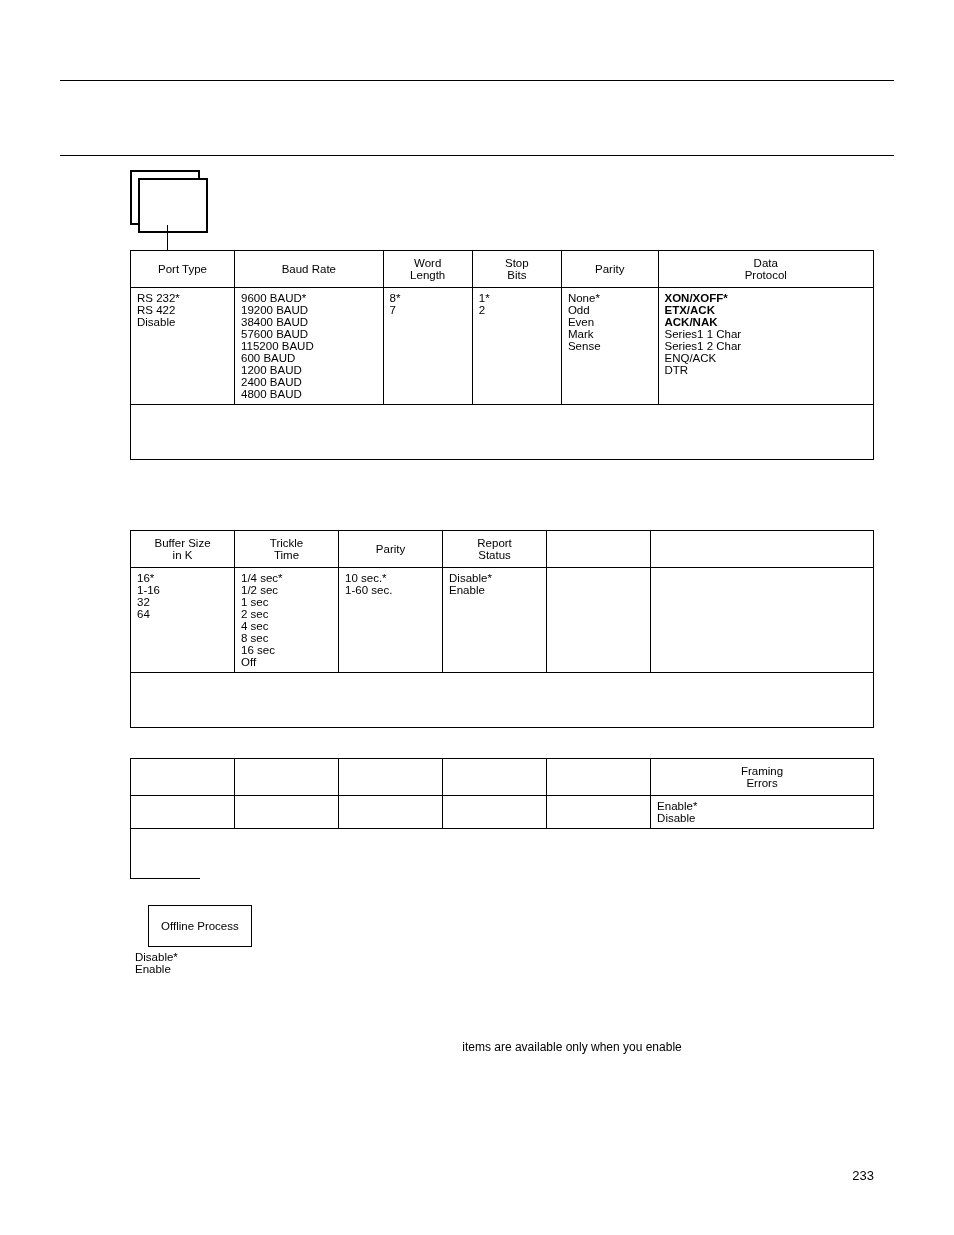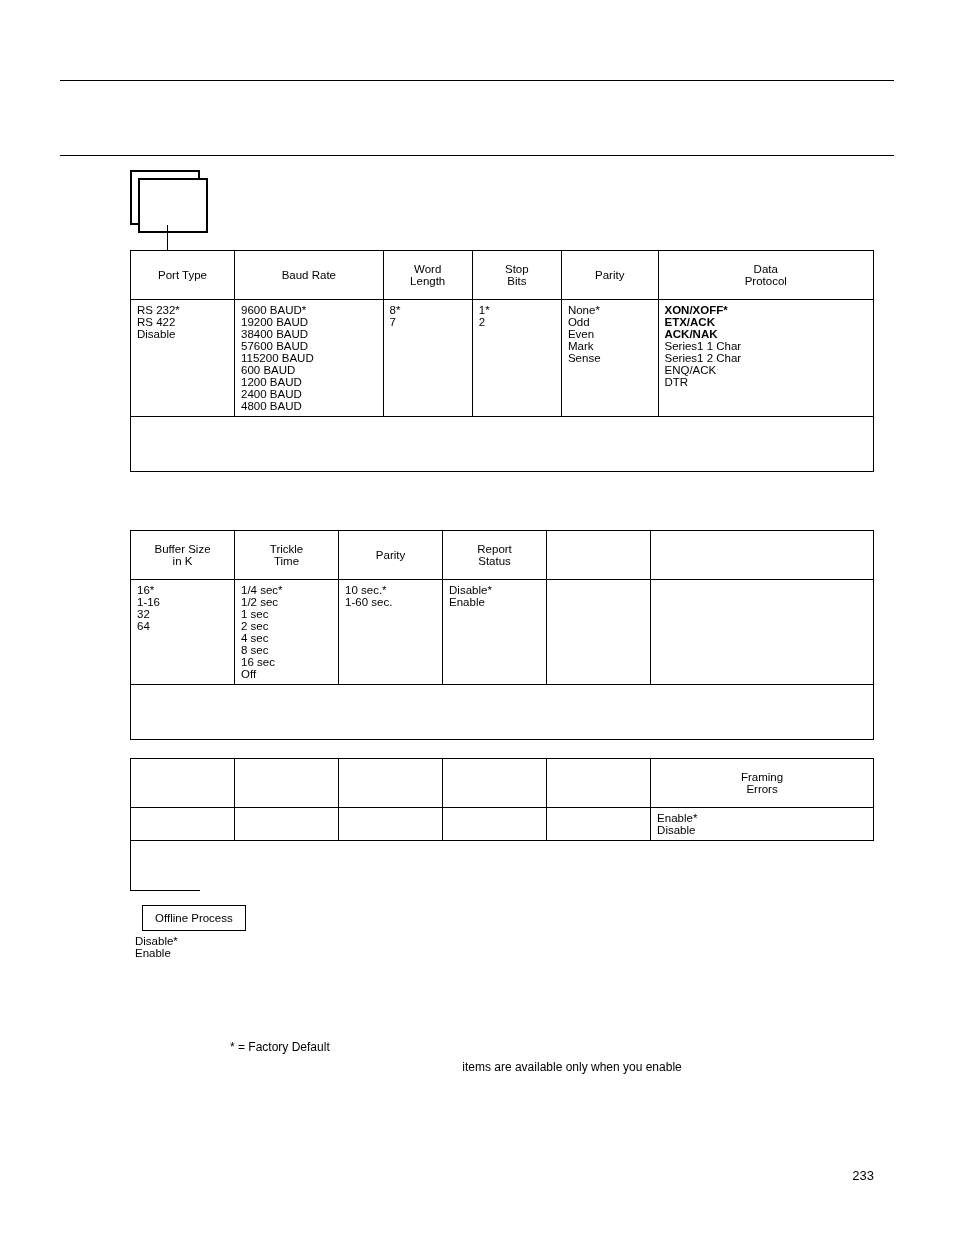--- a/index.html
+++ b/index.html
@@ -55,21 +55,21 @@
 
     
     .data-table {
       width: 100%;
       border-collapse: collapse;
       table-layout: fixed;
     }
 
     .data-table th {
       border: 1px solid #000;
-      padding: 12px 6px;
+      padding: 6px 6px;
       font-weight: normal;
       font-size: 11.5px;
       text-align: center;
       vertical-align: middle;
       background: #fff;
     }
 
     .data-table td {
       border: 1px solid #000;
       padding: 4px 6px;
@@ -219,33 +219,30 @@
           </tr>
         </tbody>
       </table>
 
       <div style="position: absolute; bottom: -50px; left: 0; width: 1px; height: 50px; background: #000;"></div>
       <div style="position: absolute; bottom: -50px; left: 0; width: 70px; height: 1px; background: #000;"></div>
     </div>
 
     <div style="position: absolute; top: 735px; left: 0; right: 0;">
       
-      <div style="display: inline-block; border: 1px solid #000; padding: 6px 12px; text-align: center; font-size: 11.5px; min-width: 80px; margin-left: 12px;">
+      <div style="display: inline-block; border: 1px solid #000; padding: 14px 12px; text-align: center; font-size: 11.5px; min-width: 80px; margin-left: 18px;">
         <span>Offline
 Process</span>
       </div>
       
       <div style="margin-top: 4px; margin-left: 5px; font-size: 11.5px;">
         <div>Disable*</div>
         <div>Enable</div>
       </div>
     </div>
 
     <div style="position: absolute; top: 870px; left: 100px; right: 0;">
-      <div style="font-size: 12px; margin-bottom: 6px;">
-        <span>* = Factory Default</span>
-      </div>
       <div style="font-size: 12px; margin-bottom: 2px; margin-left: 40px; text-align: center;">items are available only when you enable</div>
     </div>
 
   </div>
 
 </div>
 
 </body></html>

